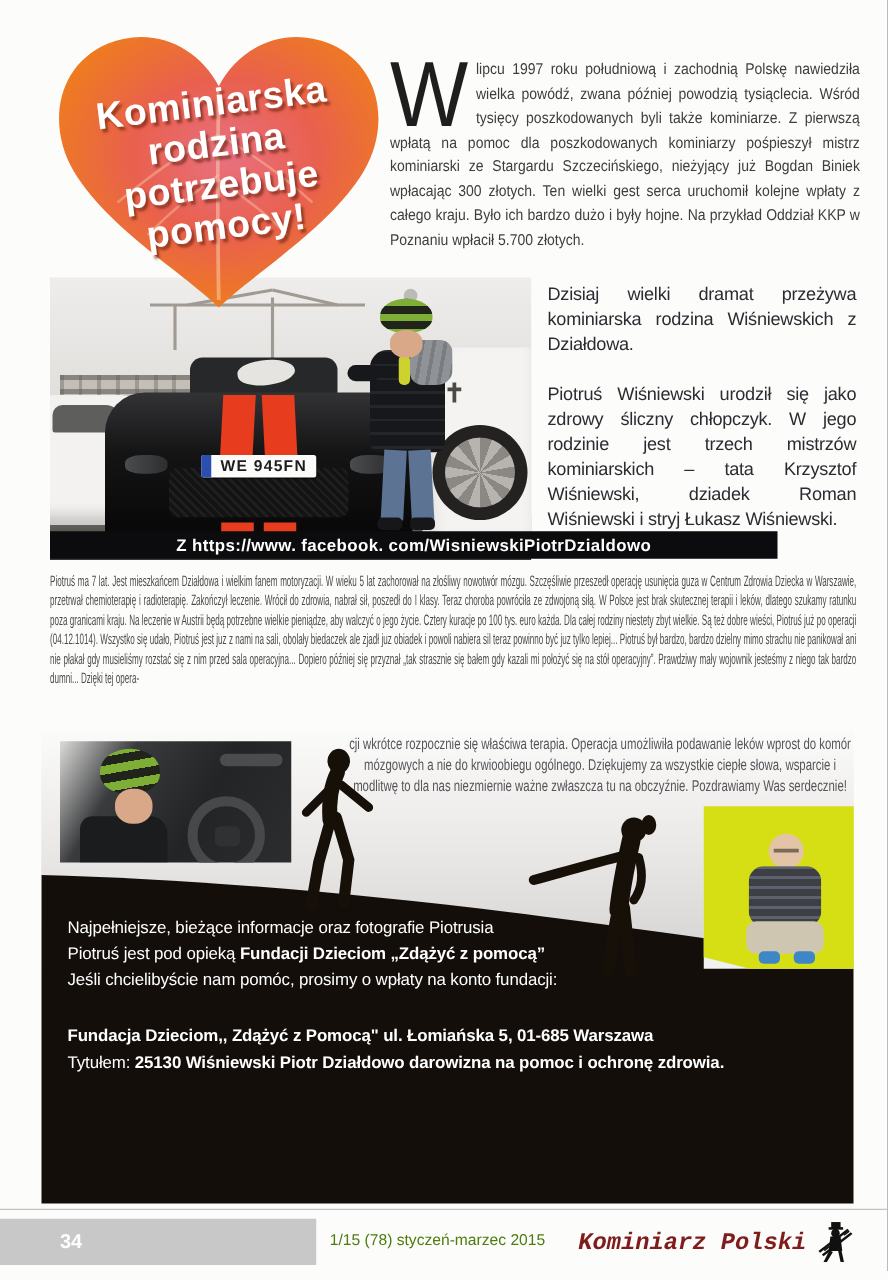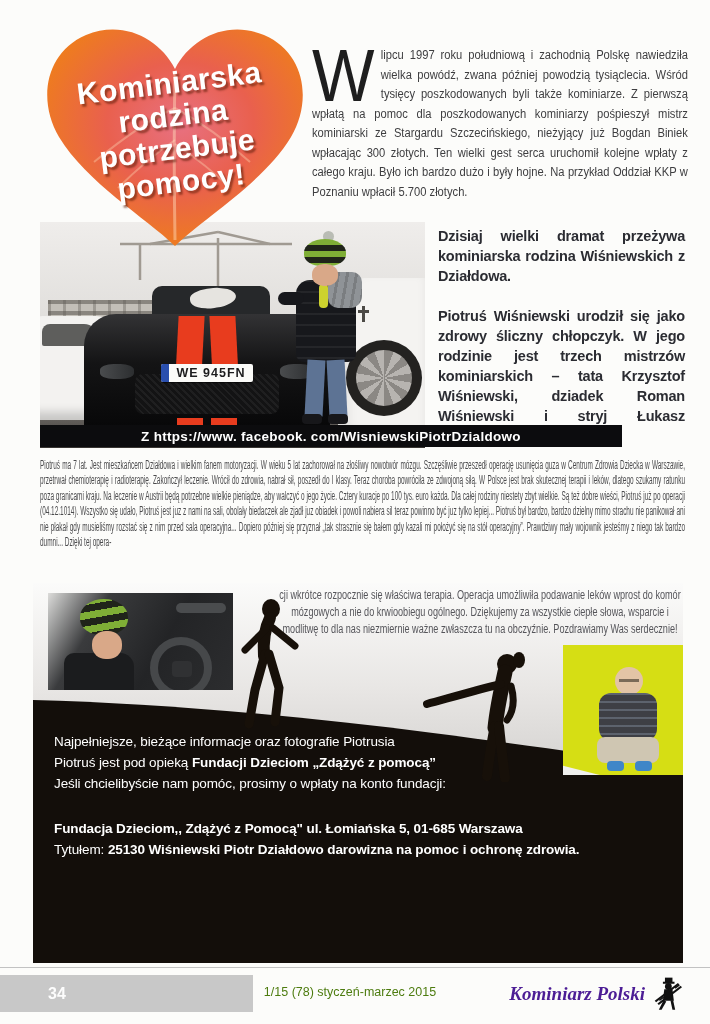--- a/index.html
+++ b/index.html
@@ -72,21 +72,21 @@
   .boy-leg.g1{left:266px;transform:rotate(3deg);} .boy-leg.g2{left:288px;transform:rotate(-3deg);}
   .boy-shoe{width:20px;height:10px;background:#17171a;border-radius:4px;top:192px;}
   .boy-shoe.b1{left:262px;} .boy-shoe.b2{left:288px;}
 
   
   .caption-bar{position:absolute;left:40px;top:425px;width:582px;height:22px;background:#0c0c0e;
                z-index:5;display:flex;align-items:center;justify-content:center;}
   .caption-bar span{color:#fff;font-weight:bold;font-size:13.5px;letter-spacing:.3px;white-space:nowrap;}
 
   
-  .highlight{position:absolute;left:438px;top:226px;width:247px;font-weight:bold;font-size:14.5px;
+  .highlight{position:absolute;left:438px;top:226px;width:247px;font-weight:normal;font-size:14.5px;
              line-height:20px;color:#2b2c32;text-align:justify;letter-spacing:-0.2px;z-index:2;}
   .highlight p{margin:0 0 20px 0;}
 
   
   .story1{position:absolute;left:40px;top:458px;width:645px;z-index:2;}
   .story1-inner{width:1200px;transform:scaleX(.5375);transform-origin:0 0;font-size:12px;
                 line-height:15.4px;color:#4b4b4d;text-align:justify;}
   .story2{position:absolute;left:243px;top:4px;width:408px;}
   .story2-inner{width:560px;transform:scaleX(.7286);transform-origin:0 0;font-size:12.5px;
                 line-height:16.8px;color:#55555a;text-align:center;}
@@ -123,22 +123,22 @@
   .wt-a .bld{font-weight:bold;}
 
   
   .footer-line{position:absolute;left:0;top:967px;width:710px;height:1px;background:#c2c2c2;}
   .footer-box{position:absolute;left:0;top:975px;width:253px;height:37px;background:#c8c8c8;
               display:flex;align-items:center;}
   .footer-box span{color:#fdfdfd;font-weight:bold;font-size:16px;padding-left:48px;}
   .footer-issue{position:absolute;left:230px;top:985px;width:240px;text-align:center;
                 color:#4d7c0f;font-size:12.5px;}
   .footer-logo{position:absolute;right:28px;top:974px;height:40px;display:flex;align-items:center;gap:7px;}
-  .footer-logo .logo-text{font-family:Liberation Serif, serif;font-style:italic;font-weight:bold;
-                          font-size:19px;color:#4c1d95;margin-left:40px;}
+  .footer-logo .logo-text{font-family:Liberation Mono, monospace;font-style:italic;font-weight:bold;
+                          font-size:19px;color:#7f1d1d;margin-left:40px;}
 </style>
 </head>
 <body>
 
 <div class="page">
 
   <div class="heart">
     <svg viewBox="0 0 302 238">
       <defs>
         <radialGradient id="hg" cx="52%" cy="44%" r="72%">

